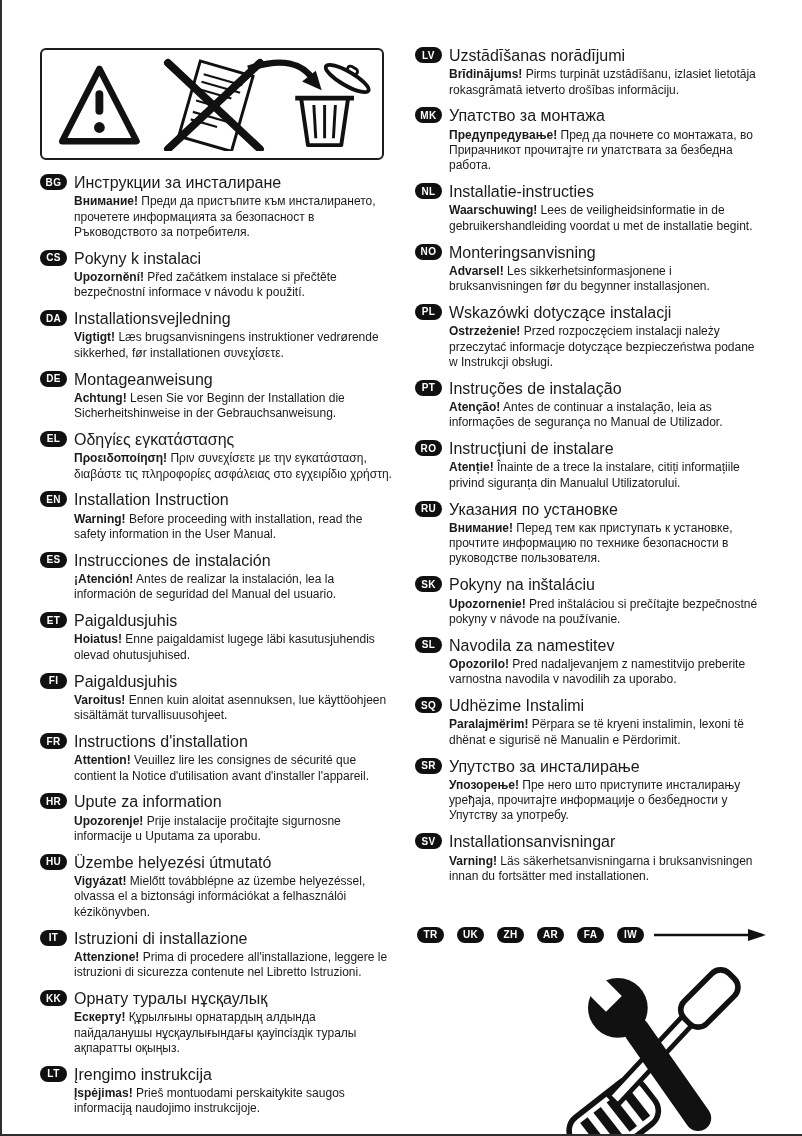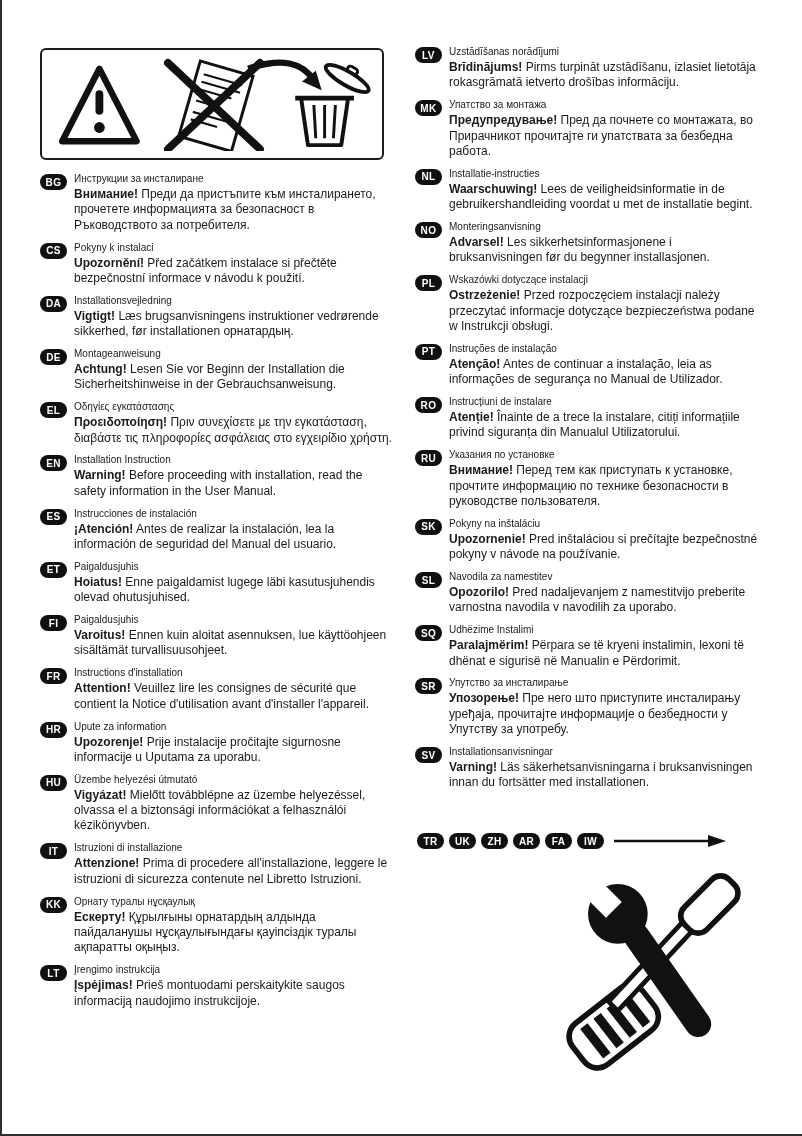--- a/index.html
+++ b/index.html
@@ -18,25 +18,25 @@
     margin:2px 0 13px 0;background:#fff;
   }
   .entry{display:flex;gap:7px;margin-bottom:8.5px;}
   .badge{
     flex:0 0 auto;min-width:27px;height:16px;background:#101010;color:#fff;
     border-radius:9px;display:inline-flex;align-items:center;justify-content:center;
     font-size:10px;font-weight:bold;letter-spacing:.4px;padding:0 2px;margin-top:1px;
     box-sizing:border-box;
   }
   .entry-text{flex:1;min-width:0;}
-  .entry-title{font-size:10px;line-height:1.2;margin-bottom:2px;}
+  .entry-title{font-size:16px;line-height:1.2;margin-bottom:2px;}
   .entry-body{font-size:12px;line-height:1.28;}
   .entry-body b{font-weight:bold;}
   .codes-row{display:flex;align-items:center;margin:34px 0 0 2px;}
-  .codes-group{display:inline-flex;gap:5px;}
+  .codes-group{display:inline-flex;gap:13px;}
   .codes-row .badge{margin-top:0;}
   .arrow{margin-left:10px;display:block;}
   .tools-wrap{display:flex;justify-content:flex-end;margin-top:16px;padding-right:10px;}
 </style>
 </head>
 <body>
 
 <div class="page">
   <div class="cols">
 
@@ -94,21 +94,21 @@
     <span class="badge">CS</span>
     <div class="entry-text">
       <div class="entry-title">Pokyny k instalaci</div>
       <div class="entry-body"><b>Upozornění!</b><span> Před začátkem instalace si přečtěte bezpečnostní informace v návodu k použití.</span></div>
     </div>
   </div>
           <div class="entry">
     <span class="badge">DA</span>
     <div class="entry-text">
       <div class="entry-title">Installationsvejledning</div>
-      <div class="entry-body"><b>Vigtigt!</b><span> Læs brugsanvisningens instruktioner vedrørende sikkerhed, før installationen орнатардың.</span></div>
+      <div class="entry-body"><b>Vigtigt!</b><span> Læs brugsanvisningens instruktioner vedrørende sikkerhed, før installationen συνεχίσετε.</span></div>
     </div>
   </div>
           <div class="entry">
     <span class="badge">DE</span>
     <div class="entry-text">
       <div class="entry-title">Montageanweisung</div>
       <div class="entry-body"><b>Achtung!</b><span> Lesen Sie vor Beginn der Installation die Sicherheitshinweise in der Gebrauchsanweisung.</span></div>
     </div>
   </div>
           <div class="entry">

